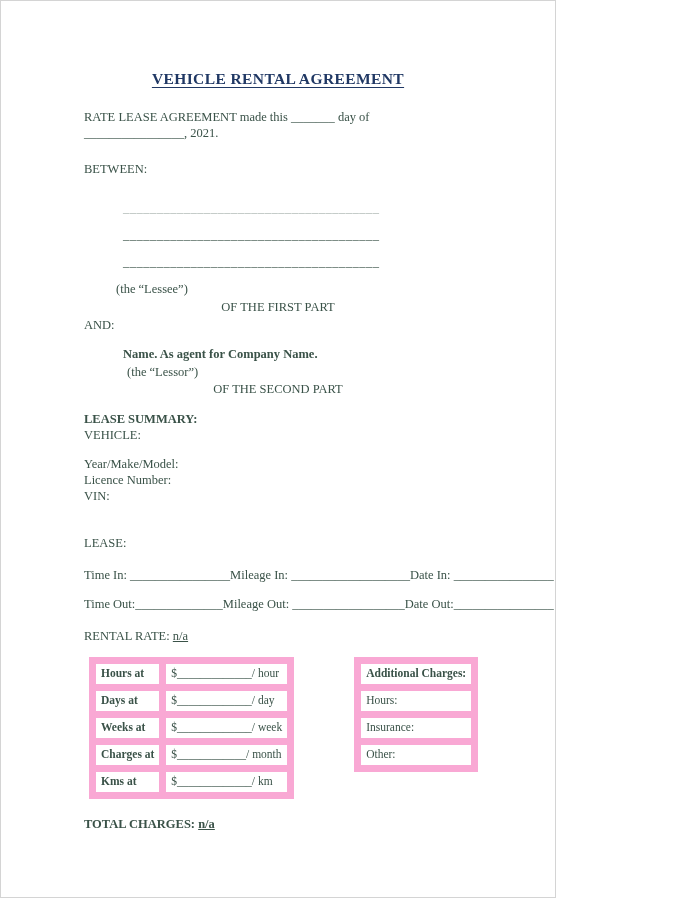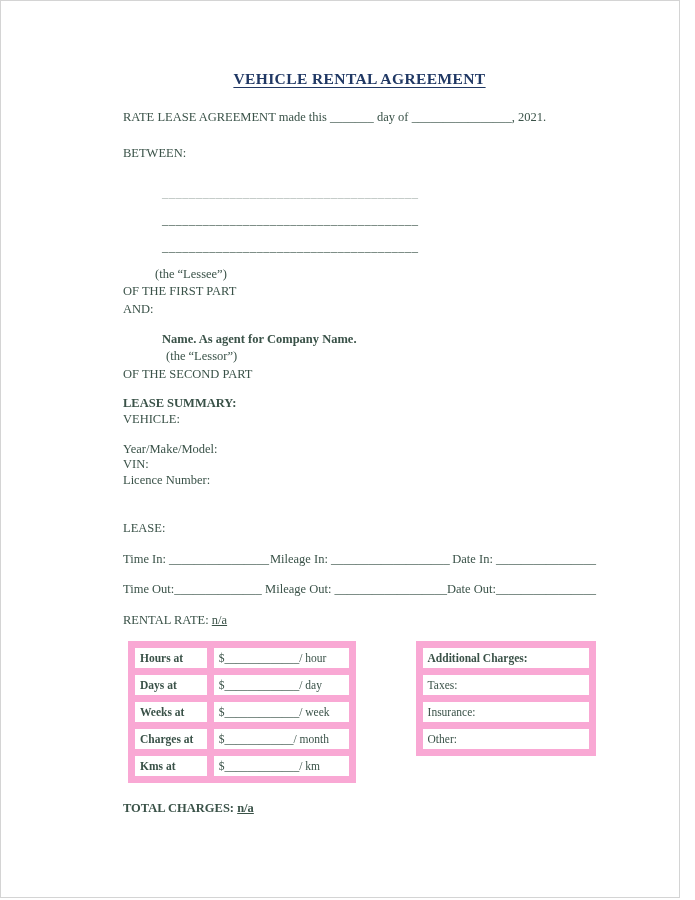--- a/index.html
+++ b/index.html
@@ -1,28 +1,27 @@
 <!DOCTYPE html>
 <html><head>
 <meta charset="utf-8">
 <style>
   html, body { margin: 0; padding: 0; background: #ffffff; }
   .page {
     position: relative;
-    width: 680px;
+    width: 556px;
     height: 898px;
     border: 1px solid #d4d4d4;
     background: #ffffff;
     font-family: "Liberation Serif", "DejaVu Serif", serif;
     color: #3a5248;
     font-size: 12.5px;
     line-height: 1.25;
     box-sizing: border-box;
     overflow: hidden;
-    padding-left: 39px;
   }
   .content { padding: 68px 83px 0 83px; }
 
   .doc-title {
     margin: 0 0 22px 0;
     text-align: center;
     font-size: 15.5px;
     font-weight: bold;
     letter-spacing: 0.4px;
     color: #203864;
@@ -35,21 +34,21 @@
 
   .blank-line {
     margin: 0 0 13px 39px;
     line-height: 14px;
     letter-spacing: 0.5px;
     white-space: nowrap;
   }
   .blank-line:nth-of-type(3) { color: #a8b3ae; }
 
   .lessee { margin: 4px 0 0 32px; }
-  .right-align { text-align: left; margin-top: 2px; }
+  .right-align { text-align: center; margin-top: 2px; }
   .and-label { margin-top: 2px; }
   .agent { margin: 14px 0 0 39px; font-weight: bold; }
   .lessor { margin: 2px 0 0 43px; }
 
   .lease-summary-heading { margin-top: 14px; font-weight: bold; }
   .vehicle-label { margin-top: 0; }
   .fields { margin-top: 14px; }
   .lease-label { margin-top: 32px; }
 
   .time-row { display: flex; margin-top: 16px; white-space: nowrap; }
@@ -101,22 +100,22 @@
     <div class="and-label">AND:</div>
     <div class="agent">Name. As agent for Company Name.</div>
     <div class="lessor">(the “Lessor”)</div>
     <div class="right-align">OF THE SECOND PART</div>
 
     <div class="lease-summary-heading">LEASE SUMMARY:</div>
     <div class="vehicle-label">VEHICLE:</div>
 
     <div class="fields">
       <div>Year/Make/Model:</div>
+      <div>Licence Number:</div>
       <div>VIN:</div>
-      <div>Licence Number:</div>
     </div>
 
     <div class="lease-label">LEASE:</div>
 
     <div class="time-row">
       <div class="col1"><span>Time In:</span> <span>________________</span></div>
       <div class="col2"><span>Mileage In:</span> <span>___________________</span></div>
       <div class="col3"><span>Date In:</span> <span>________________</span></div>
     </div>
 
@@ -153,21 +152,21 @@
           </tr>
         </tbody>
       </table>
 
       <table class="charges-table">
         <tbody>
           <tr>
             <td>Additional Charges:</td>
           </tr>
           <tr>
-            <td>Taxes:</td>
+            <td>Hours:</td>
           </tr>
           <tr>
             <td>Insurance:</td>
           </tr>
           <tr>
             <td>Other:</td>
           </tr>
         </tbody>
       </table>
     </div>

